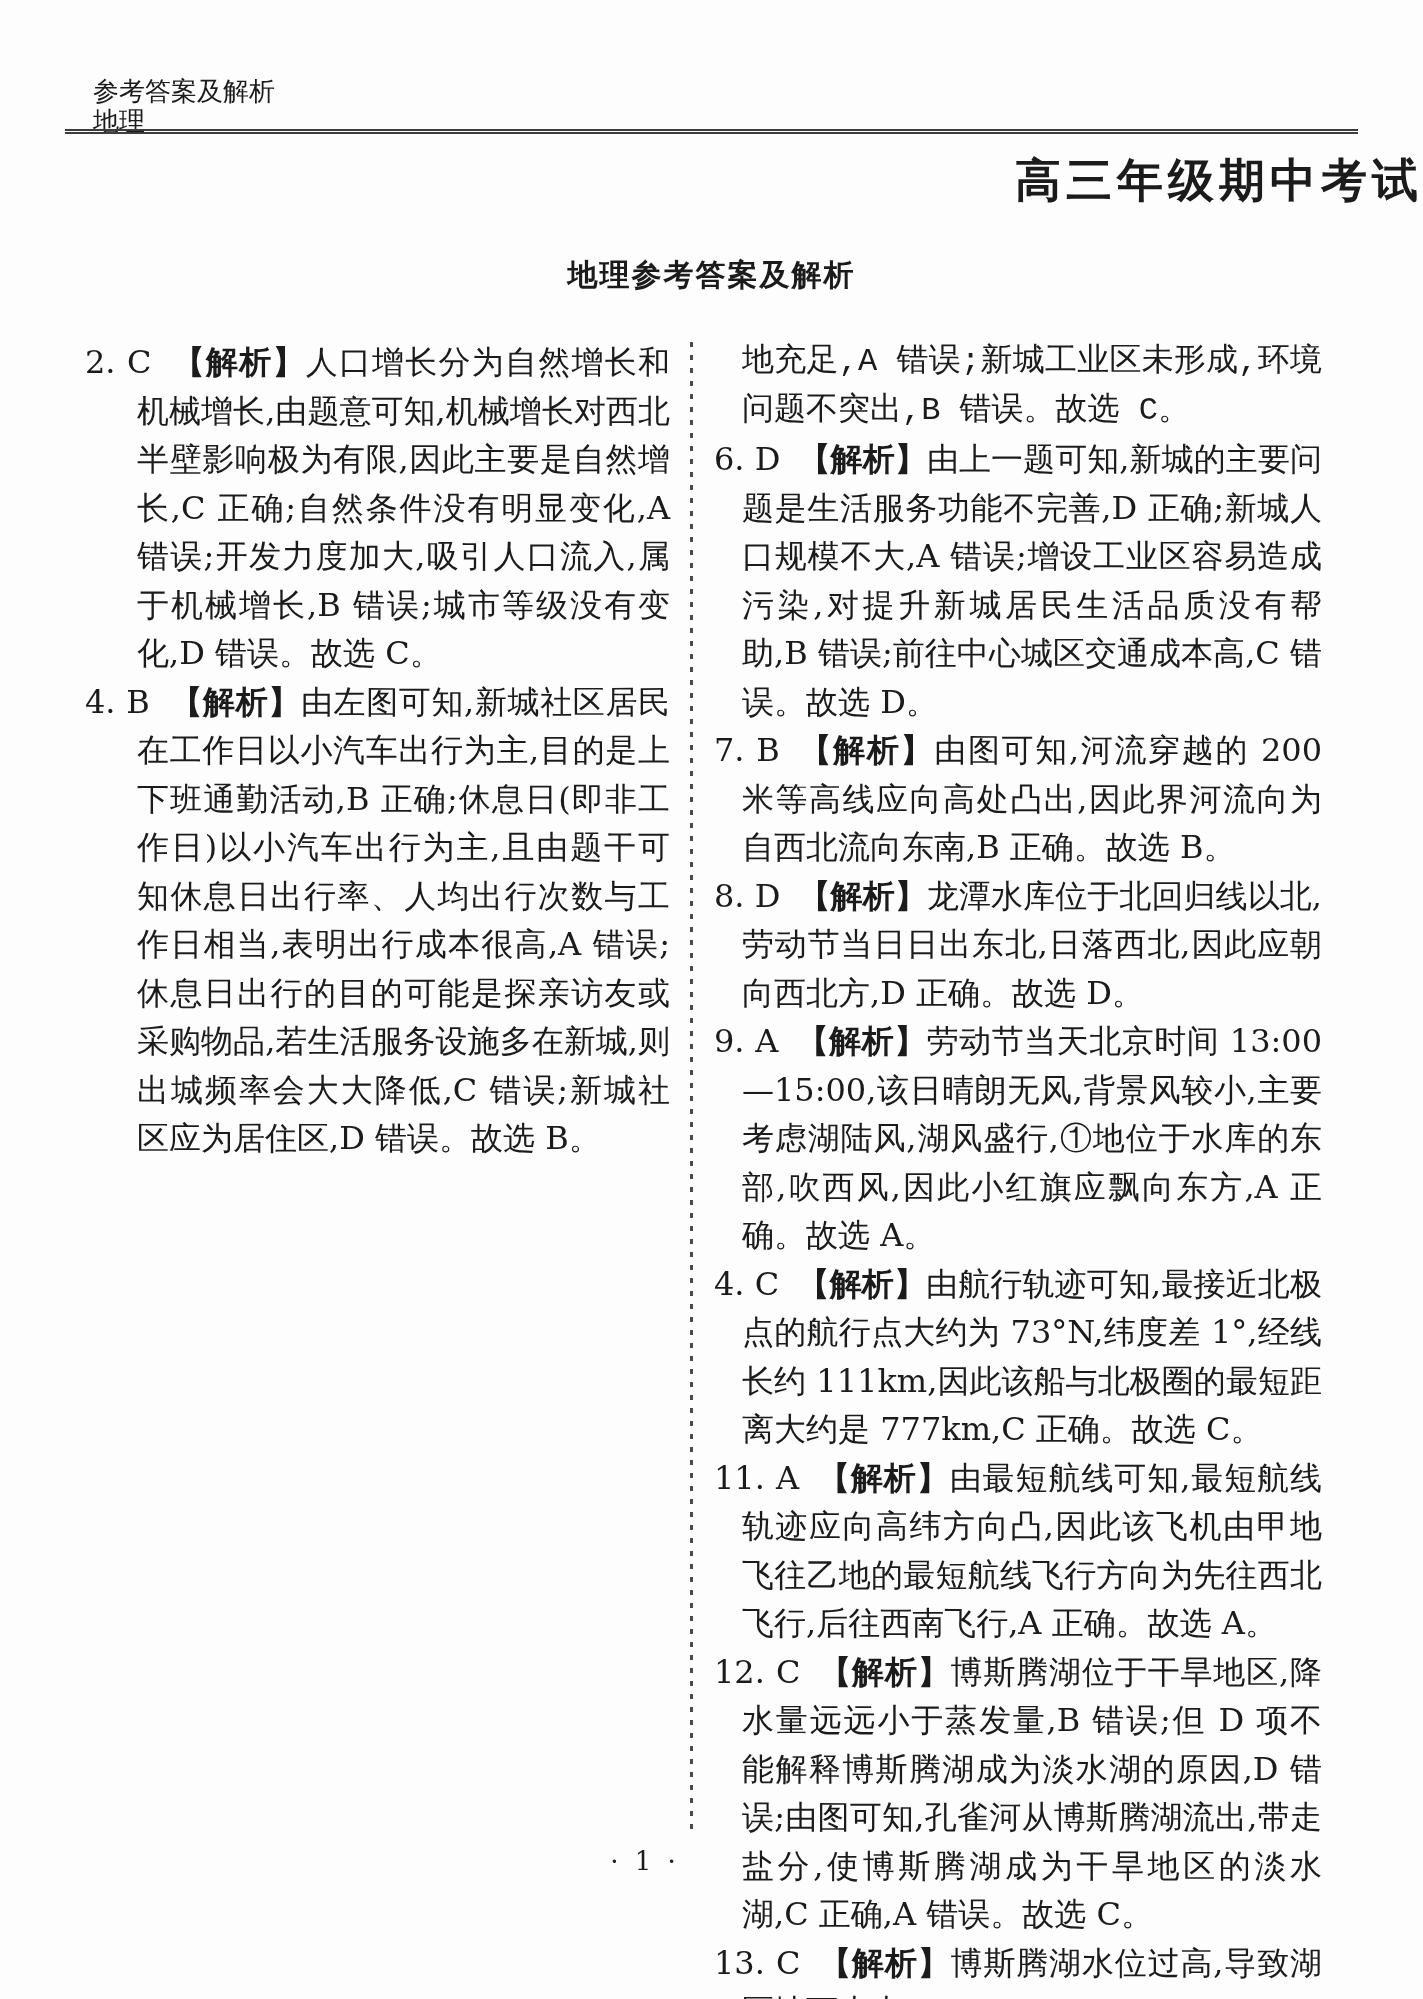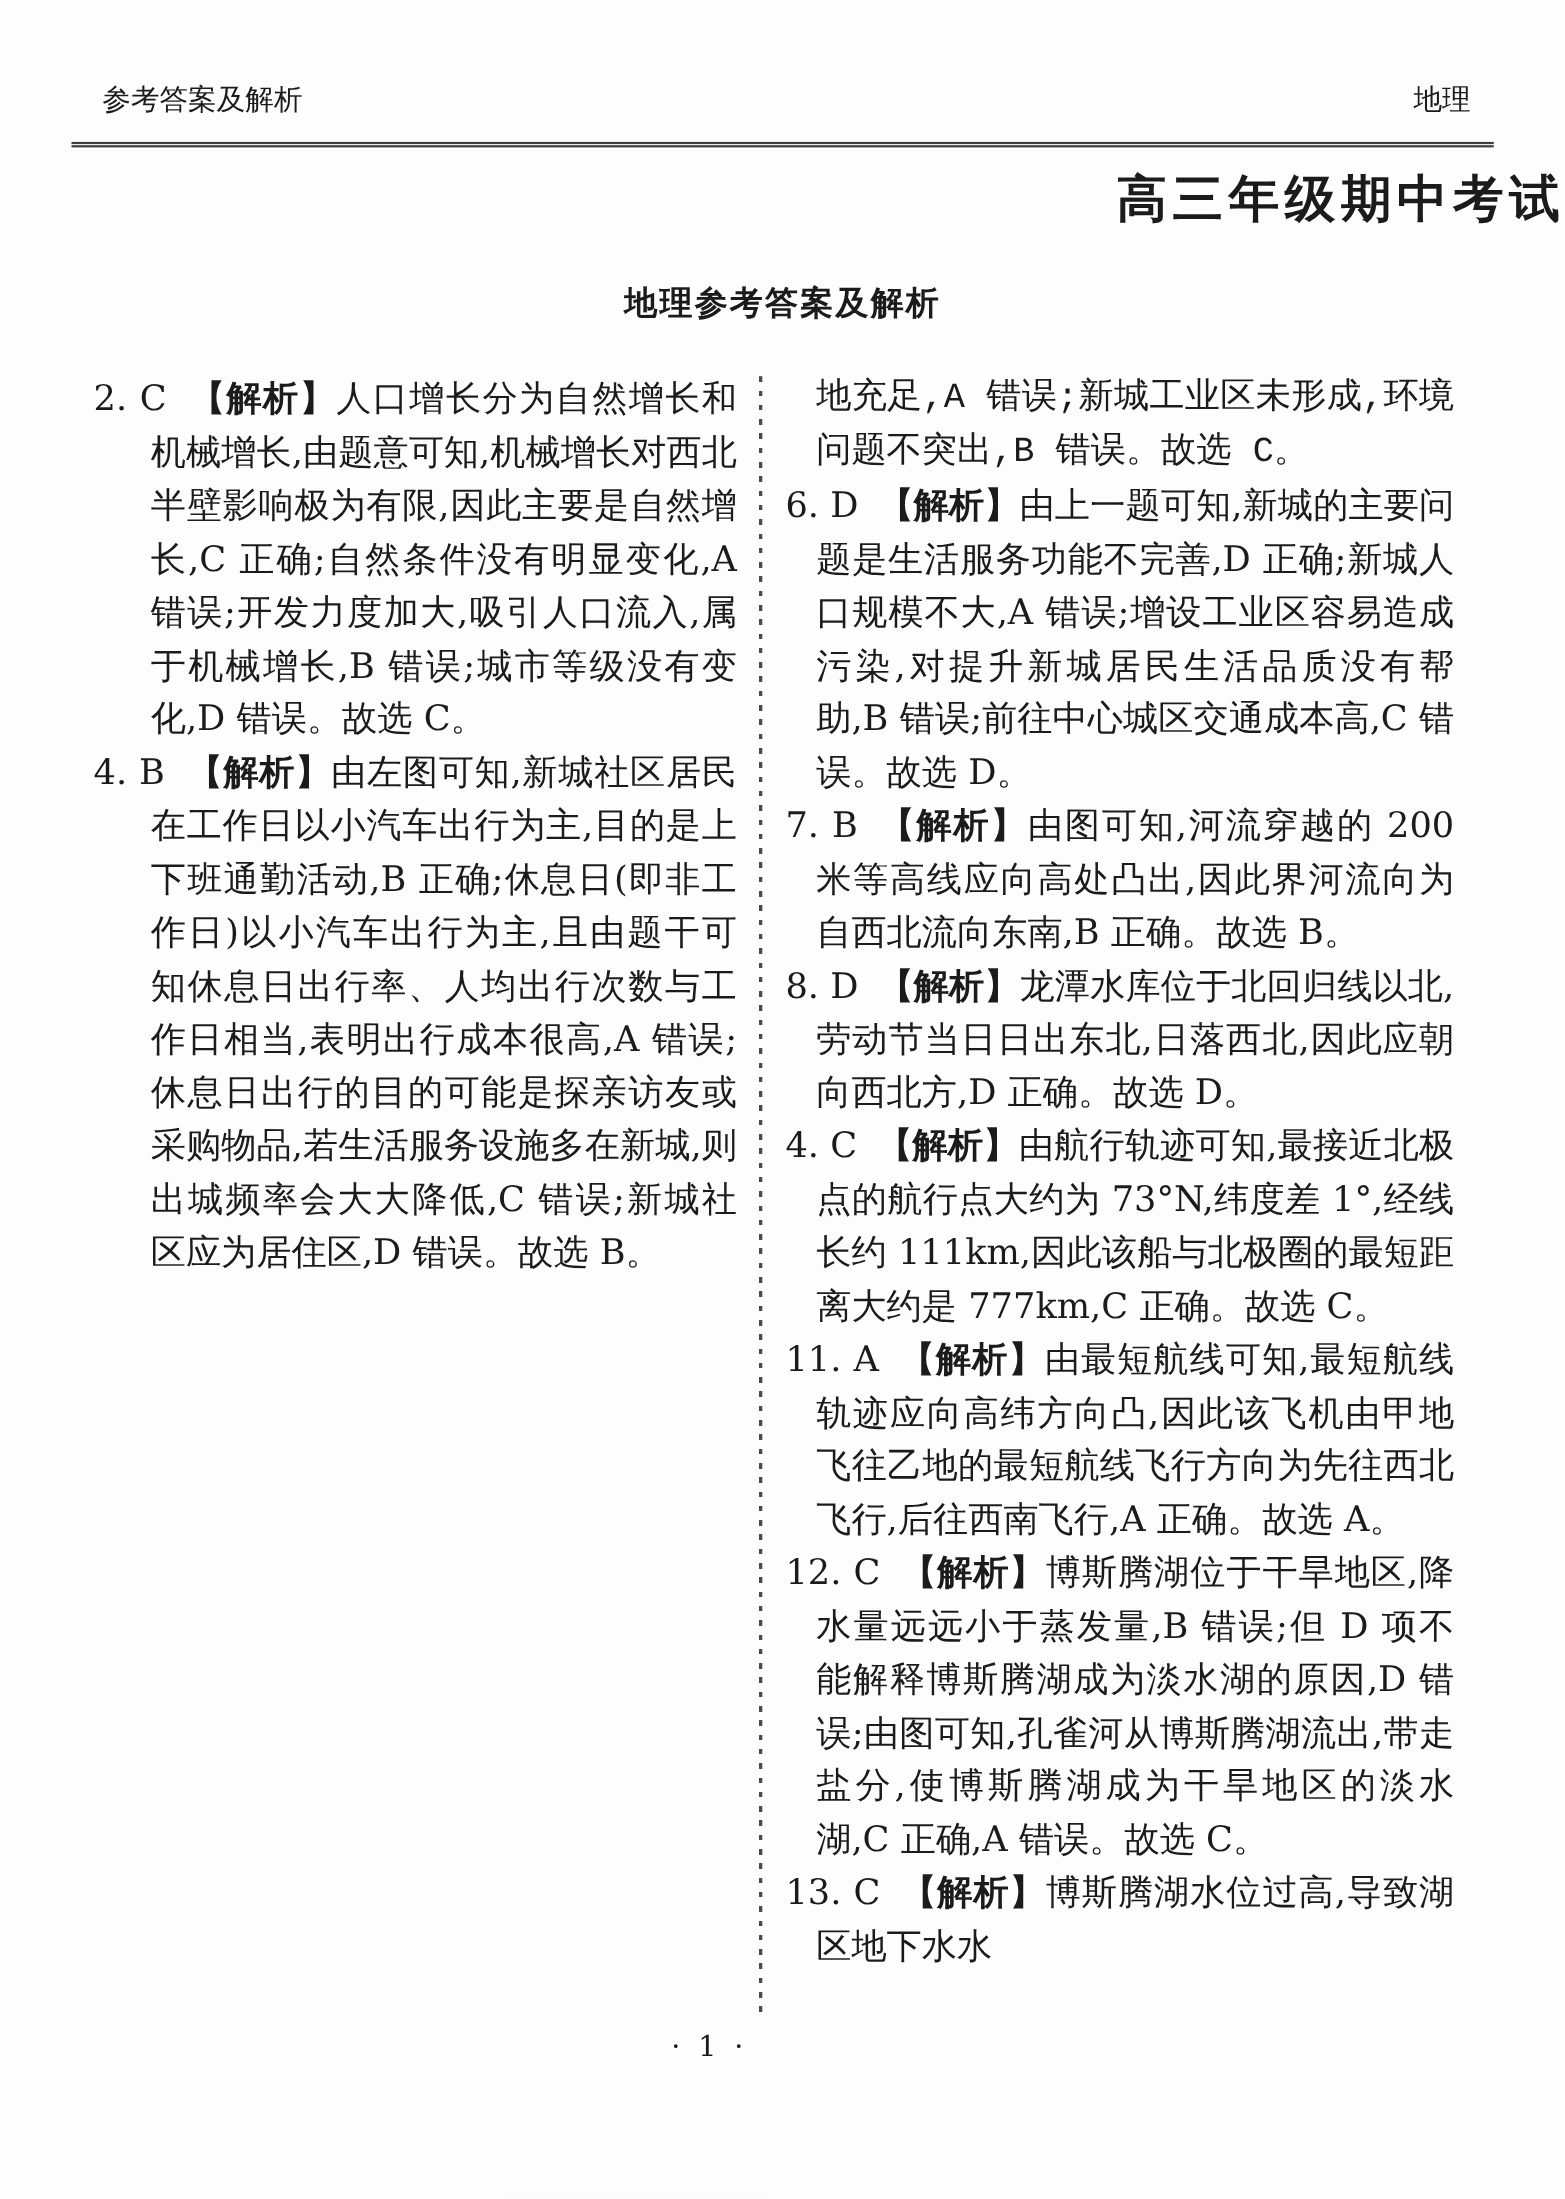--- a/index.html
+++ b/index.html
@@ -18,20 +18,21 @@
   
   .header {
     position: absolute;
     top: 76px;
     left: 93px;
     right: 86px;
     display: flex;
     justify-content: space-between;
     font-size: 26px;
     line-height: 30px;
+    flex-direction: column;
   }
 
   
   .rule {
     position: absolute;
     top: 129px;
     left: 65px;
     right: 65px;
     height: 5px;
     border-top: 2px solid #3d3d3d;
@@ -165,20 +166,21 @@
     <div class="col-right">
       <p class="item-cont">地充足,A 错误;新城工业区未形成,环境问题不突出,B 错误。故选 C。</p>
       <div>
 
           <p class="item"><span class="qnum">6. D</span><b class="jx">【解析】</b><span>由上一题可知,新城的主要问题是生活服务功能不完善,D 正确;新城人口规模不大,A 错误;增设工业区容易造成污染,对提升新城居民生活品质没有帮助,B 错误;前往中心城区交通成本高,C 错误。故选 D。</span></p>
 
           <p class="item"><span class="qnum">7. B</span><b class="jx">【解析】</b><span>由图可知,河流穿越的 200 米等高线应向高处凸出,因此界河流向为自西北流向东南,B 正确。故选 B。</span></p>
 
           <p class="item"><span class="qnum">8. D</span><b class="jx">【解析】</b><span>龙潭水库位于北回归线以北,劳动节当日日出东北,日落西北,因此应朝向西北方,D 正确。故选 D。</span></p>
 
+          <p class="item"><span class="qnum">9. A</span><b class="jx">【解析】</b><span>劳动节当天北京时间 13:00—15:00,该日晴朗无风,背景风较小,主要考虑湖陆风,湖风盛行,①地位于水库的东部,吹西风,因此小红旗应飘向东方,A 正确。故选 A。</span></p>
 
           <p class="item"><span class="qnum">4. C</span><b class="jx">【解析】</b><span>由航行轨迹可知,最接近北极点的航行点大约为 73°N,纬度差 1°,经线长约 111km,因此该船与北极圈的最短距离大约是 777km,C 正确。故选 C。</span></p>
 
           <p class="item"><span class="qnum">11. A</span><b class="jx">【解析】</b><span>由最短航线可知,最短航线轨迹应向高纬方向凸,因此该飞机由甲地飞往乙地的最短航线飞行方向为先往西北飞行,后往西南飞行,A 正确。故选 A。</span></p>
 
           <p class="item"><span class="qnum">12. C</span><b class="jx">【解析】</b><span>博斯腾湖位于干旱地区,降水量远远小于蒸发量,B 错误;但 D 项不能解释博斯腾湖成为淡水湖的原因,D 错误;由图可知,孔雀河从博斯腾湖流出,带走盐分,使博斯腾湖成为干旱地区的淡水湖,C 正确,A 错误。故选 C。</span></p>
 
           <p class="item"><span class="qnum">13. C</span><b class="jx">【解析】</b><span>博斯腾湖水位过高,导致湖区地下水水</span></p>
         </div>
     </div>

